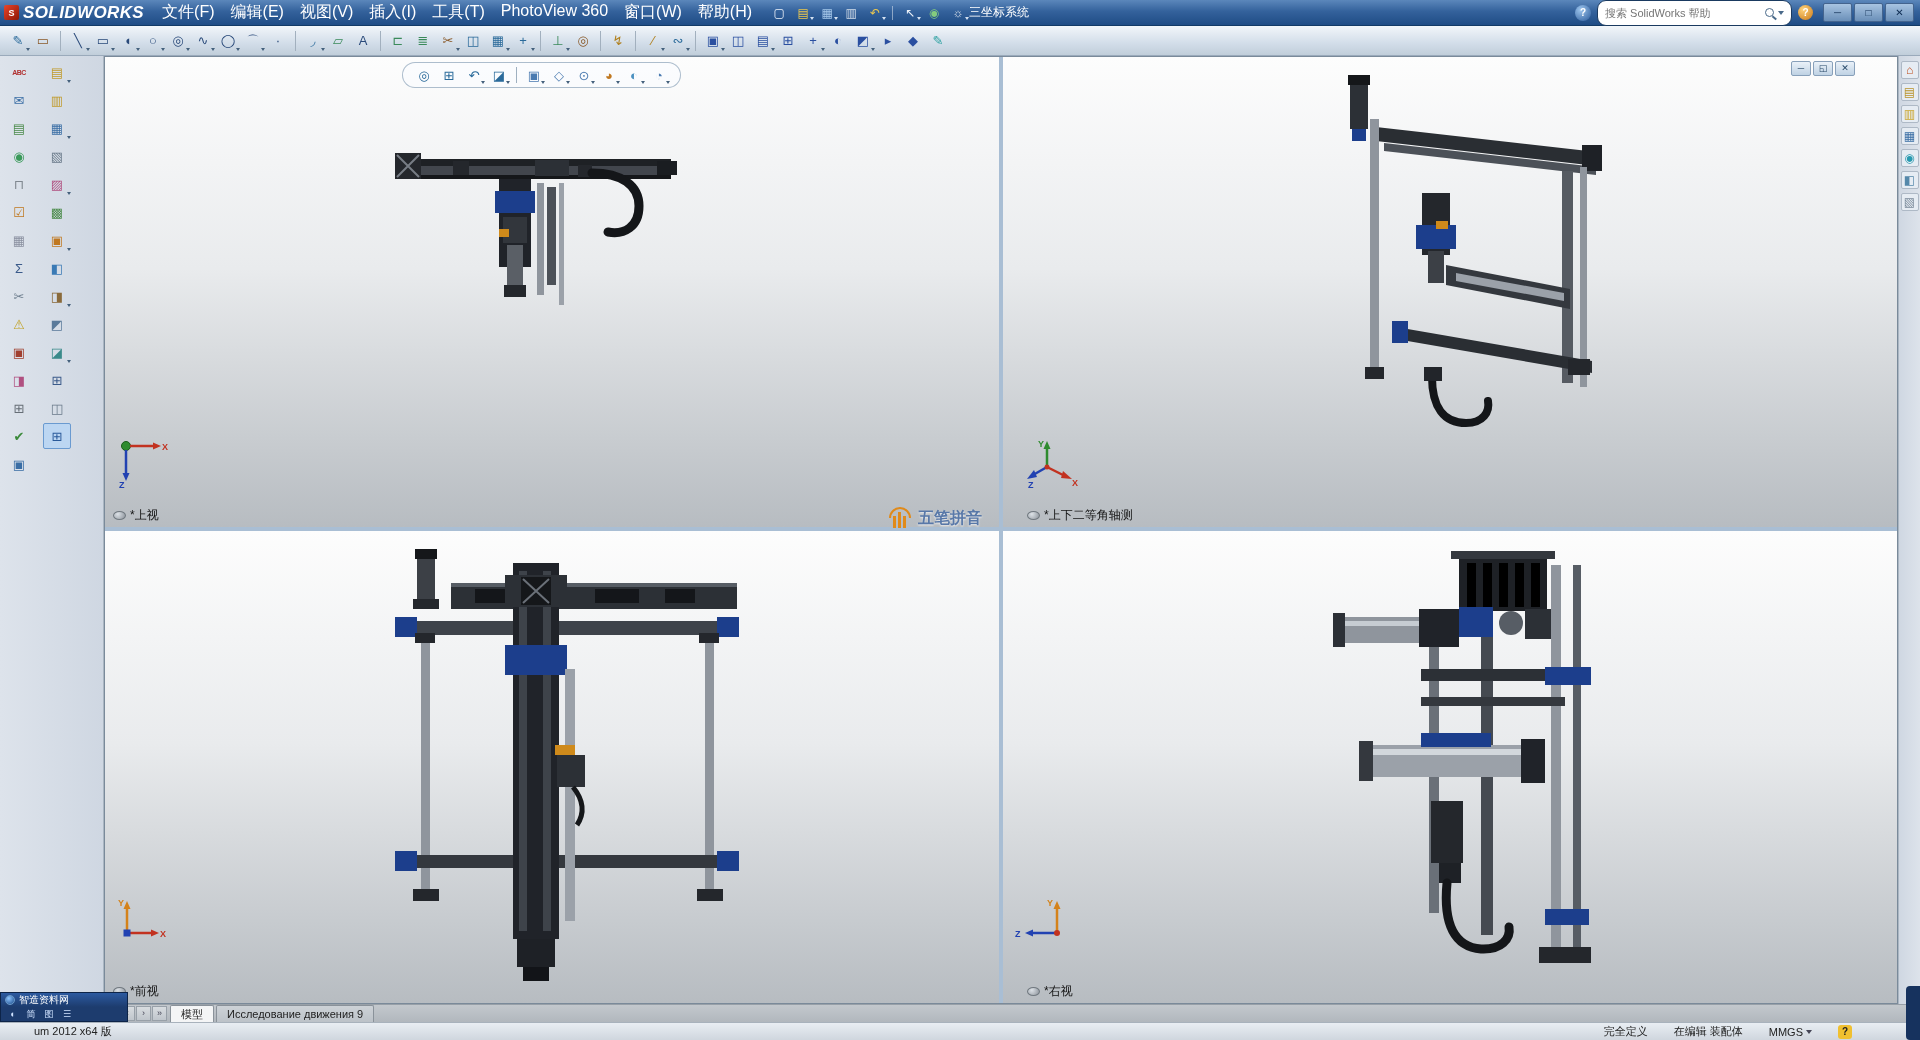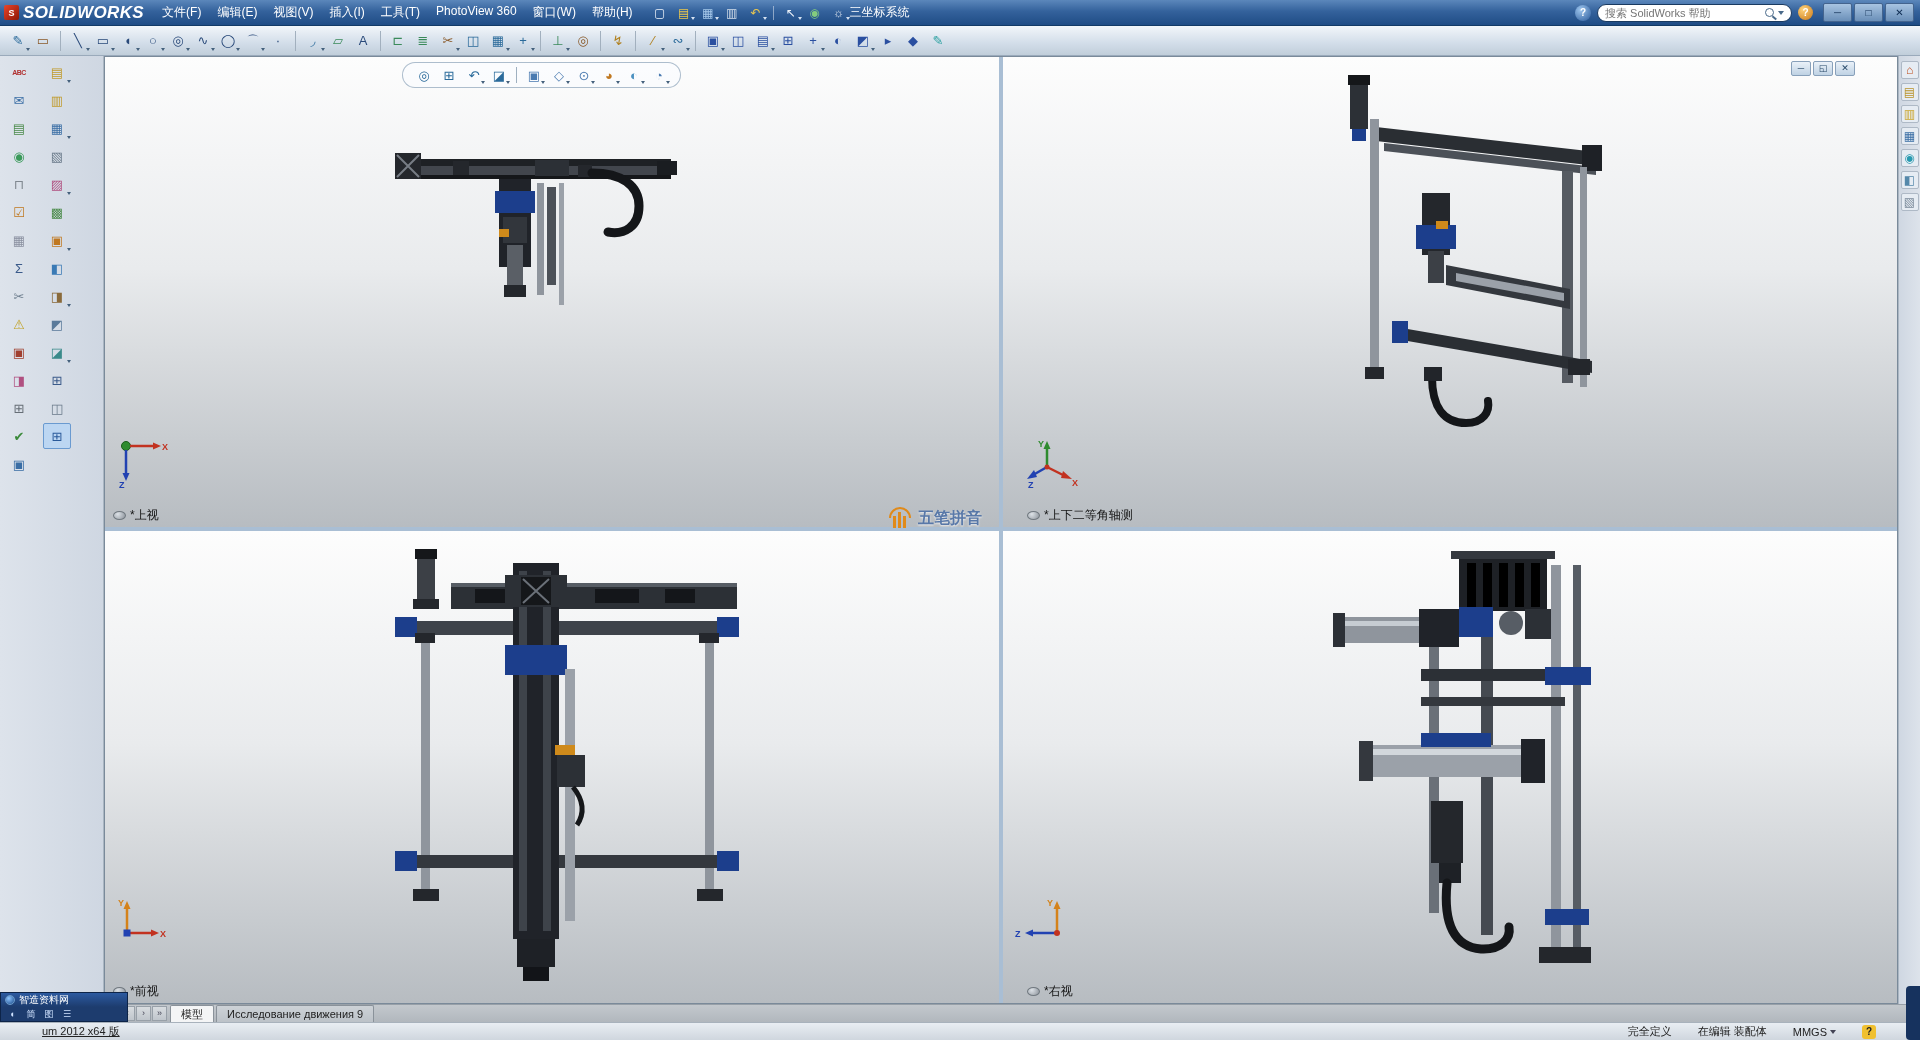--- a/index.html
+++ b/index.html
@@ -9,29 +9,29 @@
   .window{position:relative;width:1920px;height:1040px;background:#c8cdd2;overflow:hidden;}
 
   
   .titlebar{position:absolute;left:0;top:0;right:0;height:26px;display:flex;align-items:center;padding:0 4px;color:#fff;
     background:linear-gradient(180deg,#5b87bb 0%,#34629c 45%,#1f4c85 100%);border-bottom:1px solid #123a66;}
   .logo{display:flex;align-items:center;gap:4px;margin-right:10px;}
   .logo-mark{width:15px;height:15px;border-radius:2px;background:linear-gradient(135deg,#e8452a,#8e1606);
     display:flex;align-items:center;justify-content:center;font-weight:bold;font-size:9px;color:#fff;}
   .logo-text{font-weight:bold;font-style:italic;font-size:17px;letter-spacing:.4px;}
   .menus{display:flex;}
-  .menu{padding:3px 8px;font-size:12px;white-space:nowrap;cursor:default;}
+  .menu{padding:3px 8px;font-size:16px;white-space:nowrap;cursor:default;}
   .quick-icons{display:flex;align-items:center;gap:2px;margin-left:8px;}
   .qicon{width:22px;height:19px;display:flex;align-items:center;justify-content:center;font-size:12px;border-radius:2px;position:relative;}
   .qicon-sep{width:1px;height:14px;background:rgba(255,255,255,.45);margin:0 4px;}
   .doc-title{flex:1;text-align:left;font-size:12px;color:#fff;white-space:nowrap;}
   .title-right{display:flex;align-items:center;gap:6px;margin-right:2px;}
   .help-badge{width:16px;height:16px;border-radius:50%;background:radial-gradient(circle at 35% 30%,#9ec6ee,#2a5a9a);
     color:#fff;font-size:10px;font-weight:bold;display:flex;align-items:center;justify-content:center;}
-  .searchbox{display:flex;align-items:center;background:#fff;border-radius:9px;height:18px;width:195px;padding:4px 7px;gap:4px;border:1px solid #1a3a60;}
+  .searchbox{display:flex;align-items:center;background:#fff;border-radius:9px;height:18px;width:195px;padding:12px 7px;gap:4px;border:1px solid #1a3a60;}
   .searchbox input{border:none;outline:none;flex:1;font-size:11px;color:#444;background:transparent;font-family:inherit;min-width:0;}
   .mag{width:9px;height:9px;border:1.5px solid #4a6a8a;border-radius:50%;position:relative;flex:none;}
   .mag::after{content:"";position:absolute;width:5px;height:1.5px;background:#4a6a8a;right:-4px;bottom:-2px;transform:rotate(40deg);}
   .sbcaret{width:0;height:0;border-left:3px solid transparent;border-right:3px solid transparent;border-top:4px solid #4a6a8a;flex:none;}
   .help-orange{width:15px;height:15px;border-radius:50%;background:radial-gradient(circle at 35% 30%,#ffd27a,#c87818);
     color:#fff;font-weight:bold;font-size:10px;display:flex;align-items:center;justify-content:center;}
   .win-controls{display:flex;gap:2px;margin-left:4px;}
   .winbtn{width:29px;height:19px;background:linear-gradient(180deg,#a8c4e2,#6a8fb8);border:1px solid #44648e;border-radius:2px;
     color:#0e2c52;font-size:10px;display:flex;align-items:center;justify-content:center;}
 
@@ -93,22 +93,22 @@
   .tabbar{position:absolute;left:0;right:0;bottom:18px;height:18px;display:flex;align-items:flex-end;padding-left:104px;
     background:linear-gradient(180deg,#c3c8cd,#b1b7bd);border-top:1px solid #98a0a8;}
   .tabscroll{display:flex;align-items:center;height:100%;}
   .tsbtn{width:15px;height:15px;display:flex;align-items:center;justify-content:center;font-size:9px;color:#445;
     background:linear-gradient(180deg,#d8dce0,#c0c6cc);border:1px solid #98a0a8;margin-right:1px;}
   .tab{height:16px;display:flex;align-items:center;padding:8px 10px;font-size:11px;color:#222;margin-left:2px;white-space:nowrap;
     background:linear-gradient(180deg,#cdd2d7,#bcc2c8);border:1px solid #8a929a;border-bottom:none;border-radius:2px 2px 0 0;}
   .tab.active{background:#f4f5f6;}
   .statusbar{position:absolute;left:0;right:0;bottom:0;height:18px;display:flex;align-items:center;padding:0 8px;font-size:11px;color:#222;
     background:linear-gradient(180deg,#e9eef3,#cfd6de);border-top:1px solid #a8b2bc;}
-  .sb-version{margin-left:34px;white-space:nowrap;text-decoration:underline;}
-  .sb-right{margin-left:auto;display:flex;align-items:center;gap:26px;margin-right:36px;}
+  .sb-version{margin-left:26px;white-space:nowrap;}
+  .sb-right{margin-left:auto;display:flex;align-items:center;gap:26px;margin-right:60px;}
   .units{display:flex;align-items:center;gap:3px;}
   .units-caret{width:0;height:0;border-left:3px solid transparent;border-right:3px solid transparent;border-top:4px solid #445;}
   .sb-help{width:14px;height:14px;border-radius:3px;background:#f0c030;color:#222;font-weight:bold;font-size:10px;
     display:flex;align-items:center;justify-content:center;}
 
   
   .ime{position:absolute;left:0;bottom:18px;width:128px;height:30px;z-index:9;display:flex;flex-direction:column;
     background:#1d3c6e;border:1px solid #0d2448;color:#fff;}
   .ime-row1{display:flex;align-items:center;gap:4px;height:15px;padding:0 4px;font-size:10px;white-space:nowrap;
     background:linear-gradient(180deg,#2c5aa0,#1d3c6e);}

